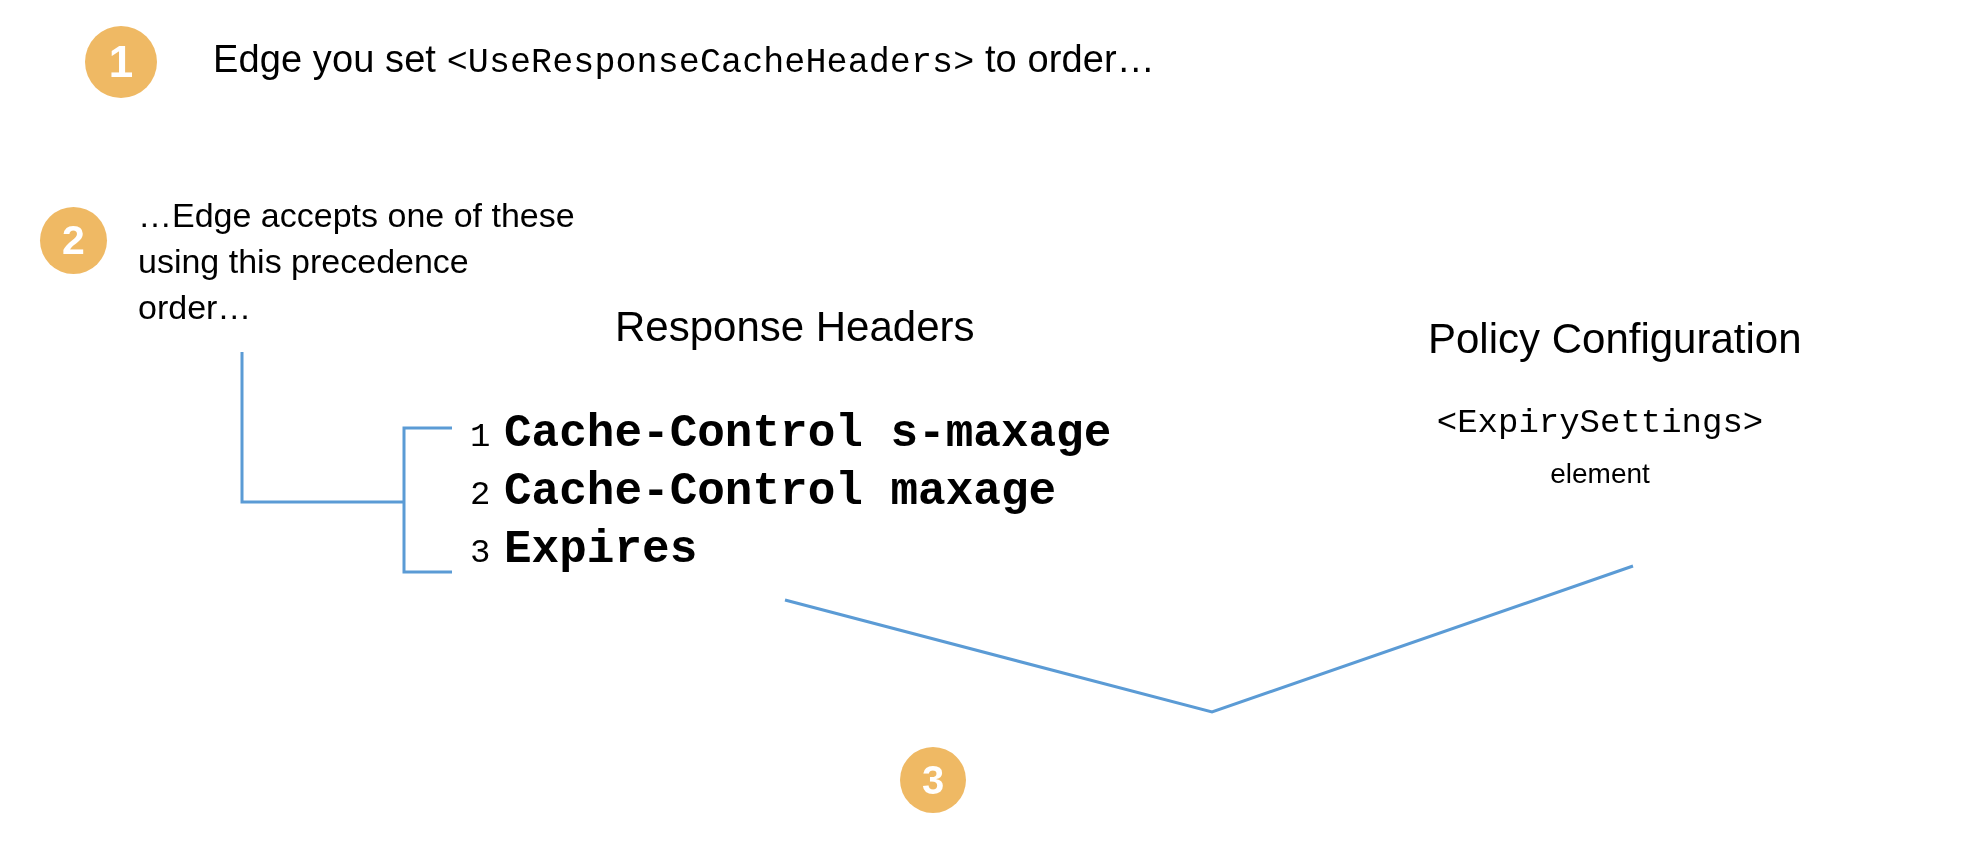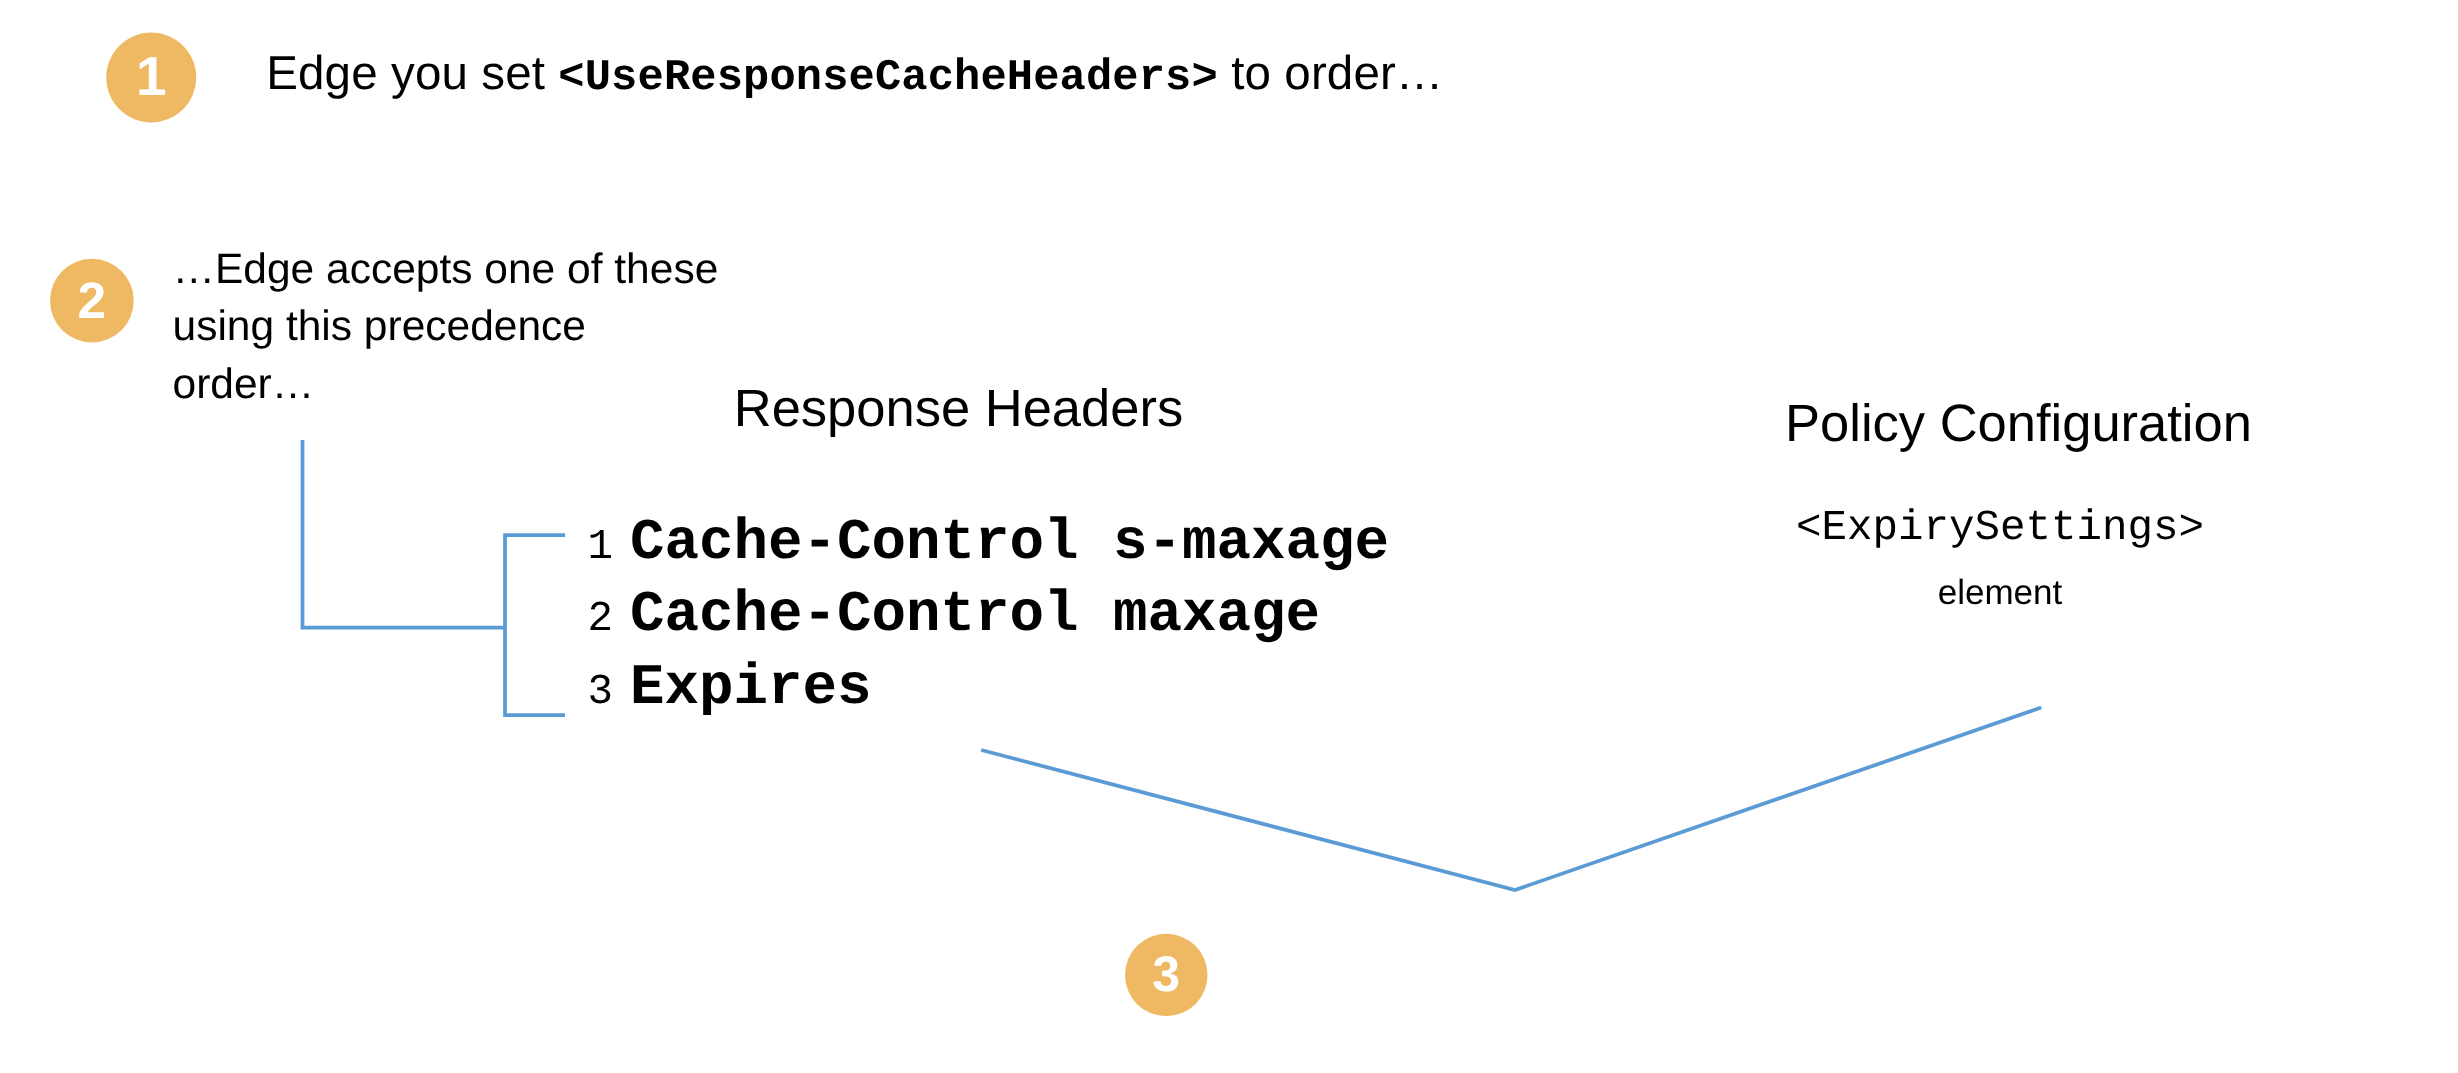--- a/index.html
+++ b/index.html
@@ -59,21 +59,21 @@
     font-family: "Liberation Mono", "DejaVu Sans Mono", monospace;
     font-weight: normal;
   }
 
   #step1-text {
     left: 213px; top: 38px;
     font-size: 38px;
     white-space: nowrap;
     letter-spacing: 0.1px;
   }
-  #step1-text .mono { font-size: 35px; font-weight: bold; }
+  #step1-text .mono { font-size: 35px; }
 
   #step2-text {
     left: 138px; top: 192px;
     font-size: 34px;
     line-height: 46px;
     white-space: pre-line;
   }
 
   #step3-text {
     left: 975px; top: 731px;
@@ -82,21 +82,21 @@
     text-align: center;
     white-space: pre-line;
   }
 
   
   .col-heading {
     font-size: 42px;
     white-space: nowrap;
   }
   #heading-response {
-    left: 587px; top: 303px;
+    left: 615px; top: 303px;
   }
   #heading-policy {
     left: 1428px; top: 315px;
   }
 
   
   #header-list {
     left: 470px; top: 408px;
   }
   #header-list .row {

